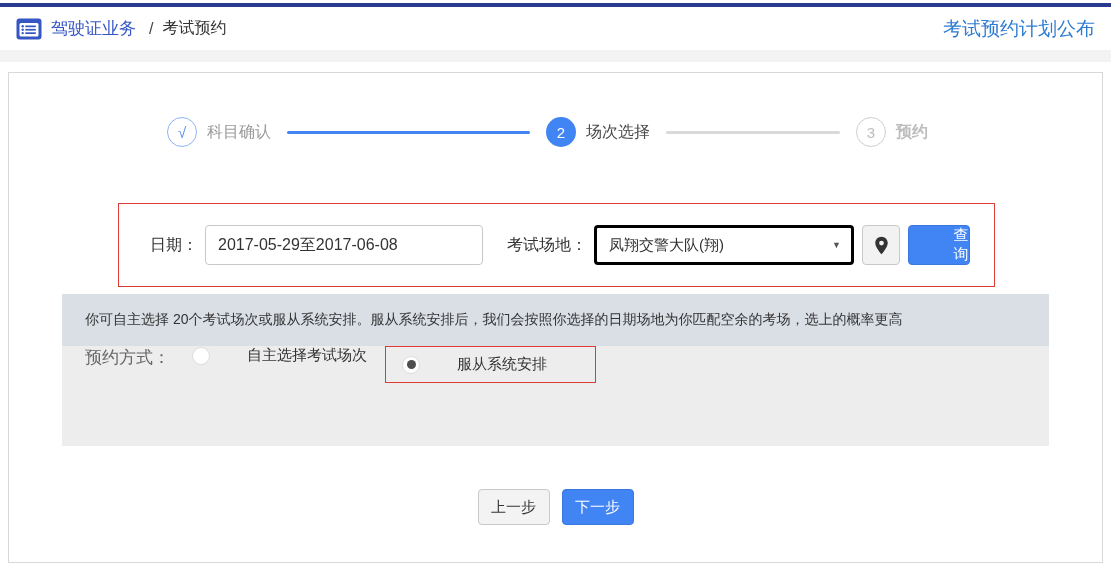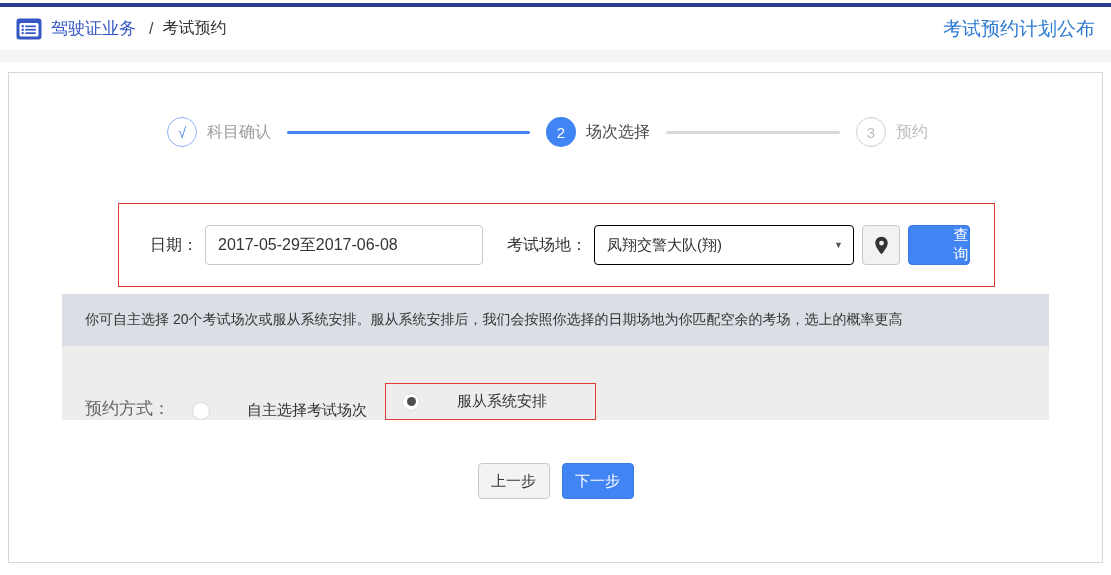--- a/index.html
+++ b/index.html
@@ -20,39 +20,39 @@
 
   
   .stepper { margin-top: 44px; display: flex; align-items: center; justify-content: center; }
   .step-circle { width: 30px; height: 30px; border-radius: 50%; display: flex; align-items: center; justify-content: center; font-size: 15px; flex: 0 0 auto; }
   .step-circle.done { border: 1px solid #8fb4f5; color: #5b8ff0; background: #fff; }
   .step-circle.active { background: #4184f3; color: #fff; }
   .step-circle.pending { border: 1px solid #cfcfcf; color: #bdbdbd; background: #fff; }
   .step-label { margin: 0 16px 0 10px; font-size: 16px; }
   .step-label.done { color: #9a9a9a; }
   .step-label.active { color: #4a4a4a; }
-  .step-label.pending { color: #bdbdbd; }
+  .step-label.pending { color: #bdbdbd; font-weight: bold; }
   .connector { height: 3px; border-radius: 2px; margin-right: 16px; flex: 0 0 auto; }
   .connector.blue { width: 243px; background: #4184f3; }
   .connector.gray { width: 174px; background: #d9d9d9; }
 
   
   .filter-row { margin: 56px 0 0 109px; width: 877px; height: 84px; border: 1px solid #e03a35; display: flex; align-items: center; padding-left: 31px; background: #fff; }
   .field-label { font-size: 16px; color: #333; white-space: nowrap; }
   .date-input { width: 278px; height: 40px; border: 1px solid #c9c9c9; border-radius: 4px; font-size: 16px; color: #333; padding: 0 12px; margin-left: 7px; outline: none; font-family: "Liberation Sans", sans-serif; }
   .venue-label { margin-left: 24px; }
-  .select-box { width: 260px; height: 40px; border: 1px solid #000000; border-radius: 4px; margin-left: 7px; display: flex; align-items: center; padding: 0 12px; background: #fff; cursor: pointer; position: relative; }
+  .select-box { width: 260px; height: 40px; border: 3px solid #000000; border-radius: 4px; margin-left: 7px; display: flex; align-items: center; padding: 0 12px; background: #fff; cursor: pointer; position: relative; }
   .select-value { font-size: 15px; color: #333; }
   .select-caret { position: absolute; right: 10px; font-size: 9px; color: #555; }
   .pin-btn { width: 38px; height: 40px; margin-left: 8px; background: #f2f2f2; border: 1px solid #c9c9c9; border-radius: 4px; display: flex; align-items: center; justify-content: center; cursor: pointer; }
   .search-btn { width: 62px; height: 40px; margin-left: 8px; background: #4184f3; color: #fff; border: 1px solid #3a78e0; border-radius: 4px; font-size: 15px; cursor: pointer; font-family: "Liberation Sans", sans-serif; padding-left: 44px; }
 
   
   .notice-bar { margin: 7px 53px 0; height: 52px; background: #dadee5; display: flex; align-items: center; padding-left: 23px; font-size: 14px; color: #333; }
-  .booking-bar { margin: 0 53px; height: 74px; background: #ededee; display: flex; align-items: flex-end; padding-left: 23px; }
+  .booking-bar { margin: 0 53px; height: 100px; background: #ededee; display: flex; align-items: flex-start; padding-left: 23px; }
   .booking-label { font-size: 17px; color: #666; }
   .radio-option { display: flex; align-items: center; margin-left: 22px; cursor: pointer; gap: 28px; }
   .radio { width: 18px; height: 18px; border-radius: 50%; background: #fff; border: 1px solid #dcdcdc; display: flex; align-items: center; justify-content: center; flex: 0 0 auto; }
   .radio-dot { width: 9px; height: 9px; border-radius: 50%; background: #4e4e4e; display: none; }
   .radio-option.selected .radio-dot { display: block; }
   .radio-label { margin-left: 9px; font-size: 15px; color: #333; white-space: nowrap; }
   .selected-wrap { border: 1px solid #e03a35; padding: 8px 48px 8px 16px; margin-left: 18px; display: flex; align-items: center; }
   .selected-wrap .radio-option { margin-left: 0; }
 
   

